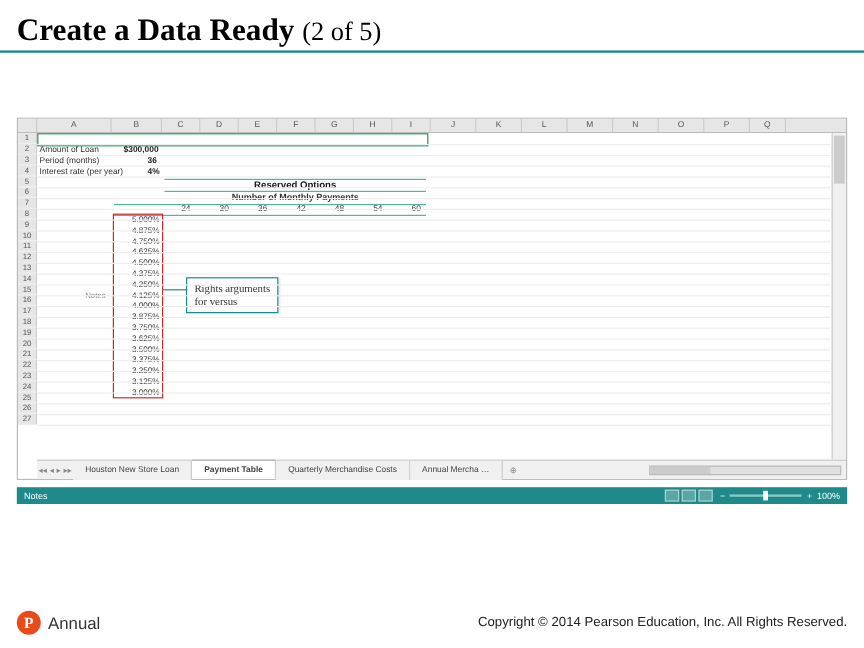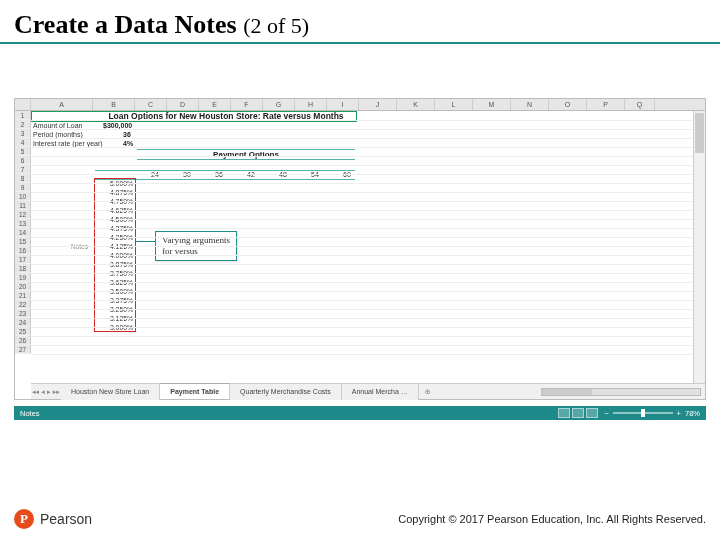--- a/index.html
+++ b/index.html
@@ -43,21 +43,21 @@
   .footer .logo { width: 20px; height: 20px; border-radius: 50%; background: #e84b1a; color: #fff; font-weight: bold; font-size: 13px; display: flex; align-items: center; justify-content: center; font-family: Georgia, serif; }
   .footer .name { font-size: 14px; color: #333; font-family: Arial, sans-serif; }
   .footer .copy { margin-left: auto; font-size: 11px; color: #222; }
   .vbar { position:absolute; right:0; top:0; bottom:0; width:12px; background:#f0f0f0; border-left:1px solid #ccc; }
   .vbar .thumb { position:absolute; top:2px; left:1px; right:1px; height:40px; background:#ccc; }
 </style>
 </head>
 <body>
 
 <div class="slide-title">
-  <span class="main">Create a Data Notes</span>
+  <span class="main">Create a Data Ready</span>
   <span class="sub">(2 of 5)</span>
 </div>
 <div class="title-underline"></div>
 
 <div class="excel" style="height:302px;">
 
   <div class="col-headers">
     <div style="width:16px;"></div>
     <div style="width:62px;">A</div>
     <div style="width:42px;">B</div>
@@ -107,32 +107,32 @@
       <div>26</div>
       <div>27</div>
     </div>
 
   <div class="grid-area" id="gridArea">
     <div class="vbar">
         <div class="thumb"></div>
       </div>
 
     <div class="green-border" style="position:absolute; left:0px; top:0px; width:326px; height:11px;"></div>
-    <div class="cell sheet-title" style="left:64px; top:1px; width:262px; text-align:center;">Loan Options for New Houston Store: Rate versus Months</div>
 
     <div class="cell" style="left:2px; top:10px;">Amount of Loan</div>
     <div class="cell bold" style="left:72px; top:10px;">$300,000</div>
     <div class="cell" style="left:2px; top:19px;">Period (months)</div>
     <div class="cell bold" style="left:92px; top:19px;">36</div>
     <div class="cell" style="left:2px; top:28px;">Interest rate (per year)</div>
     <div class="cell bold" style="left:92px; top:28px;">4%</div>
 
     <div class="teal-line" style="left:106px; top:38px; width:218px;"></div>
-    <div class="cell section-title" style="left:106px; top:39px; width:218px;">Payment Options</div>
+    <div class="cell section-title" style="left:106px; top:39px; width:218px;">Reserved Options</div>
     <div class="teal-line" style="left:106px; top:48px; width:218px;"></div>
+    <div class="cell section-sub" style="left:106px; top:49px; width:218px;">Number of Monthly Payments</div>
     <div class="teal-line" style="left:64px; top:59px; width:260px;"></div>
 
     <div class="cell" style="left:120px; top:59px;">24</div>
     <div class="cell" style="left:152px; top:59px;">30</div>
     <div class="cell" style="left:184px; top:59px;">36</div>
     <div class="cell" style="left:216px; top:59px;">42</div>
     <div class="cell" style="left:248px; top:59px;">48</div>
     <div class="cell" style="left:280px; top:59px;">54</div>
     <div class="cell" style="left:312px; top:59px;">60</div>
     <div class="teal-line" style="left:64px; top:68px; width:260px;"></div>
@@ -155,21 +155,21 @@
         <div class="cell" style="left: 74px; top: 185px; font-size: 6.8px; text-align: right; width: 28px;">3.375%</div>
         <div class="cell" style="left: 74px; top: 194px; font-size: 6.8px; text-align: right; width: 28px;">3.250%</div>
         <div class="cell" style="left: 74px; top: 203px; font-size: 6.8px; text-align: right; width: 28px;">3.125%</div>
         <div class="cell" style="left: 74px; top: 212px; font-size: 6.8px; text-align: right; width: 28px;">3.000%</div>
       </div>
 
     <div class="cell" style="left:40px; top:131px; color:#888; font-size:6.5px;">Notes</div>
 
     <div class="callout-line" style="left:104px; top:130px; width:20px; height:1px;"></div>
     <div class="callout" style="left:124px; top:120px;">
-      <div>Varying arguments</div>
+      <div>Rights arguments</div>
       <div>for versus</div>
     </div>
   <div class="hline" style="top: 9px;"></div>
       <div class="hline" style="top: 18px;"></div>
       <div class="hline" style="top: 27px;"></div>
       <div class="hline" style="top: 36px;"></div>
       <div class="hline" style="top: 45px;"></div>
       <div class="hline" style="top: 54px;"></div>
       <div class="hline" style="top: 63px;"></div>
       <div class="hline" style="top: 72px;"></div>
@@ -219,23 +219,23 @@
     <div></div>
     <div></div>
     <div></div>
   </div>
   <div class="zoom">
     <span>−</span>
     <div class="slider">
         <div class="knob"></div>
       </div>
     <span>+</span>
-    <span>78%</span>
+    <span>100%</span>
   </div>
 </div>
 
 <div class="footer">
   <div class="brand">
     <div class="logo">P</div>
-    <div class="name">Pearson</div>
-  </div>
-  <div class="copy">Copyright © 2017 Pearson Education, Inc. All Rights Reserved.</div>
+    <div class="name">Annual</div>
+  </div>
+  <div class="copy">Copyright © 2014 Pearson Education, Inc. All Rights Reserved.</div>
 </div>
 
 </body></html>

